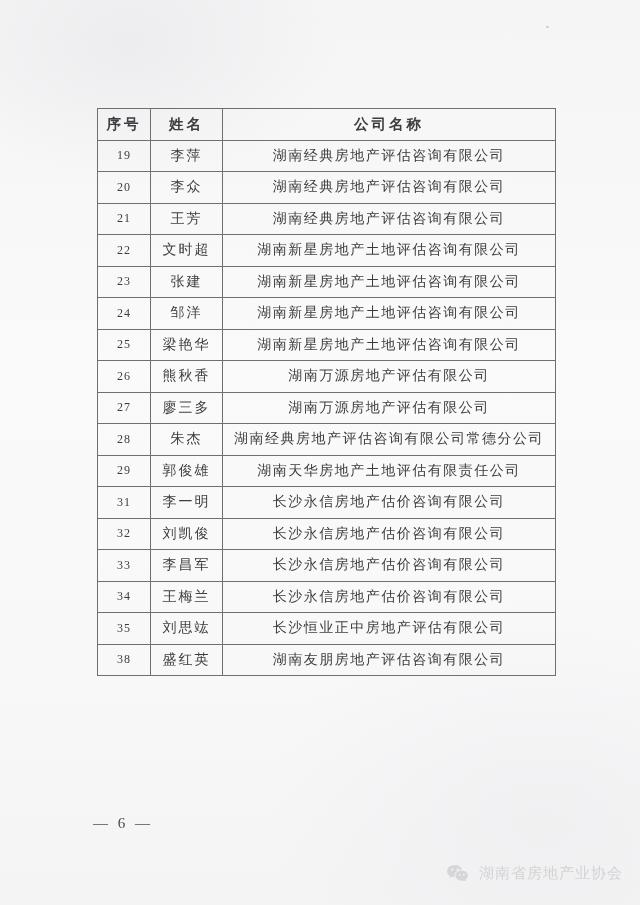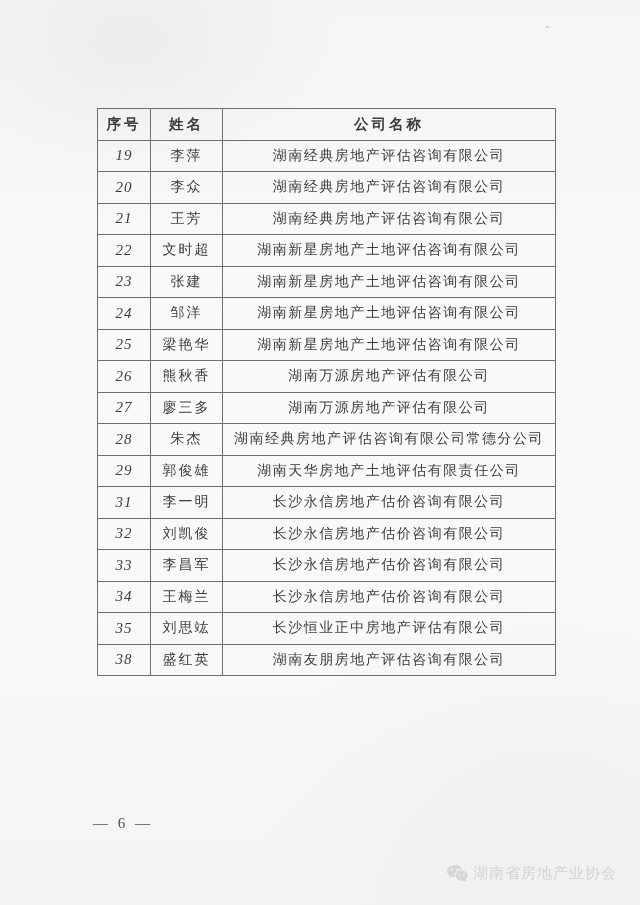--- a/index.html
+++ b/index.html
@@ -22,30 +22,30 @@
   }
   .roster th, .roster td {
     border:1px solid #6f6f6f; padding:0;
     text-align:center; vertical-align:middle;
     color:#3d3d3f; background:transparent;
   }
   .roster th {
     height:30.5px; font-size:14.5px; font-weight:600; letter-spacing:3px;margin-top:48px;
   }
   .roster td { height:30.5px; font-size:14px; }
-  td.c-no   { font-size:15px; letter-spacing:1px;font-style:italic; }
+  td.c-no   { font-size:12px; letter-spacing:1px; }
   td.c-name { letter-spacing:2px; }
   td.c-company { letter-spacing:1.5px; }
   .pageno {
     position:absolute; left:93px; top:815px;
     font-size:15px; color:#4b4b4d; letter-spacing:3px;
   }
   .watermark {
     position:absolute; left:446px; top:864px;
-    display:flex; gap:4px;
+    display:flex; gap:10px;
     color:#d3d3d6; font-size:15px; letter-spacing:1px;
     font-family:"Liberation Sans","DejaVu Sans",sans-serif;
   }
   .wicon { display:inline-flex; }
   .speck {
     position:absolute; left:546px; top:26px; width:3px; height:2px;
     background:#c9c9cc; border-radius:50%;
   }
 </style>
 </head>

